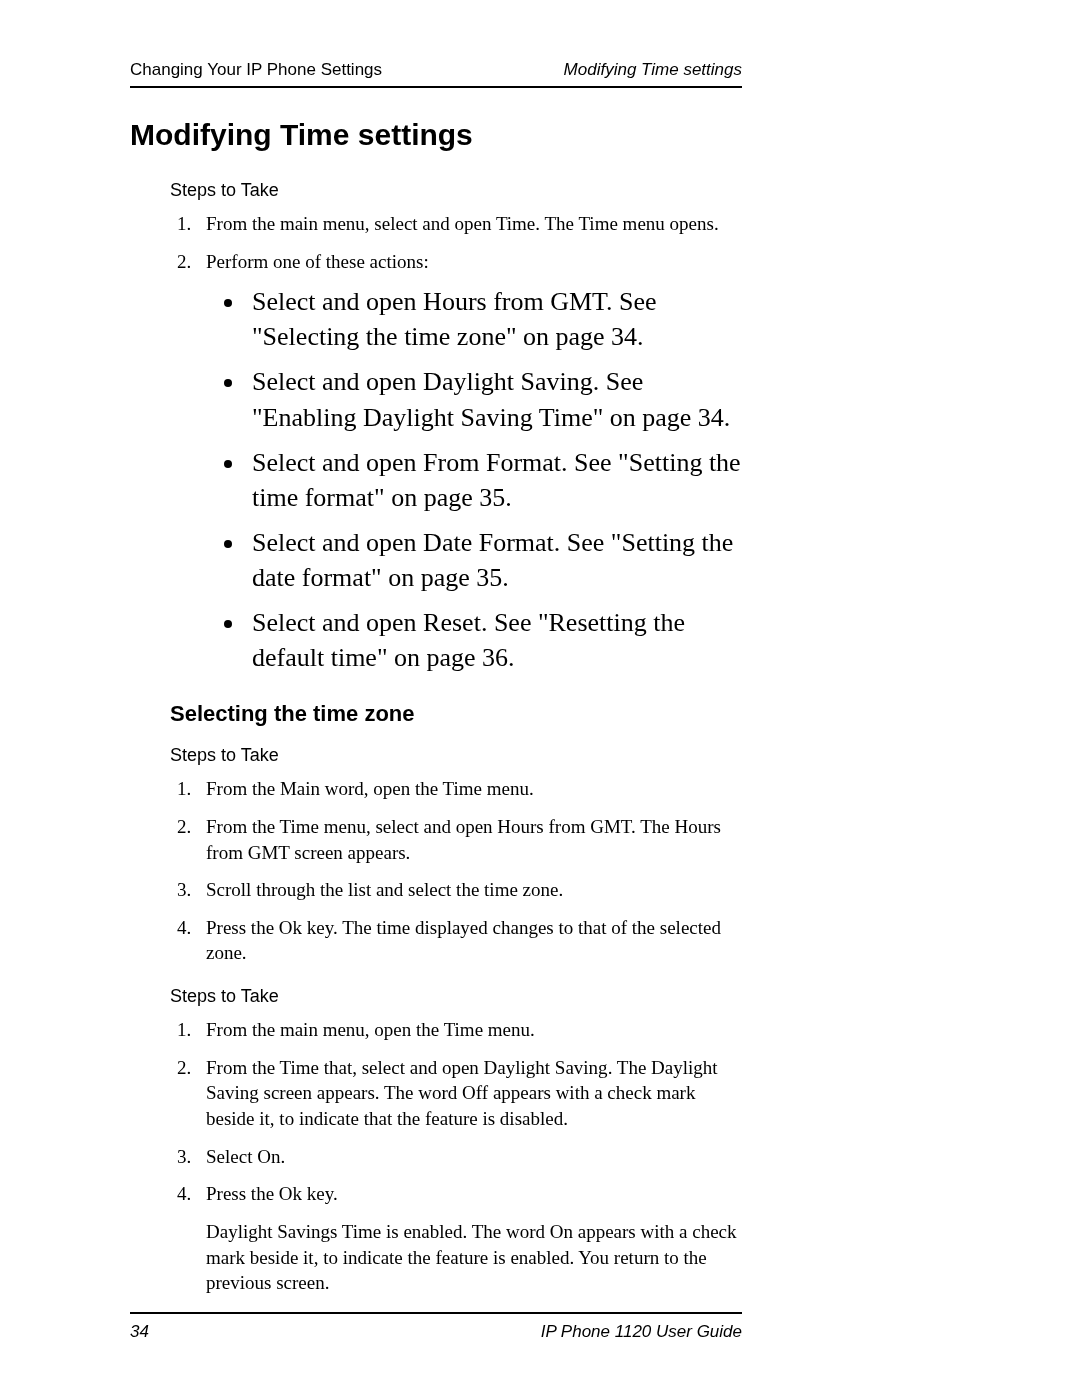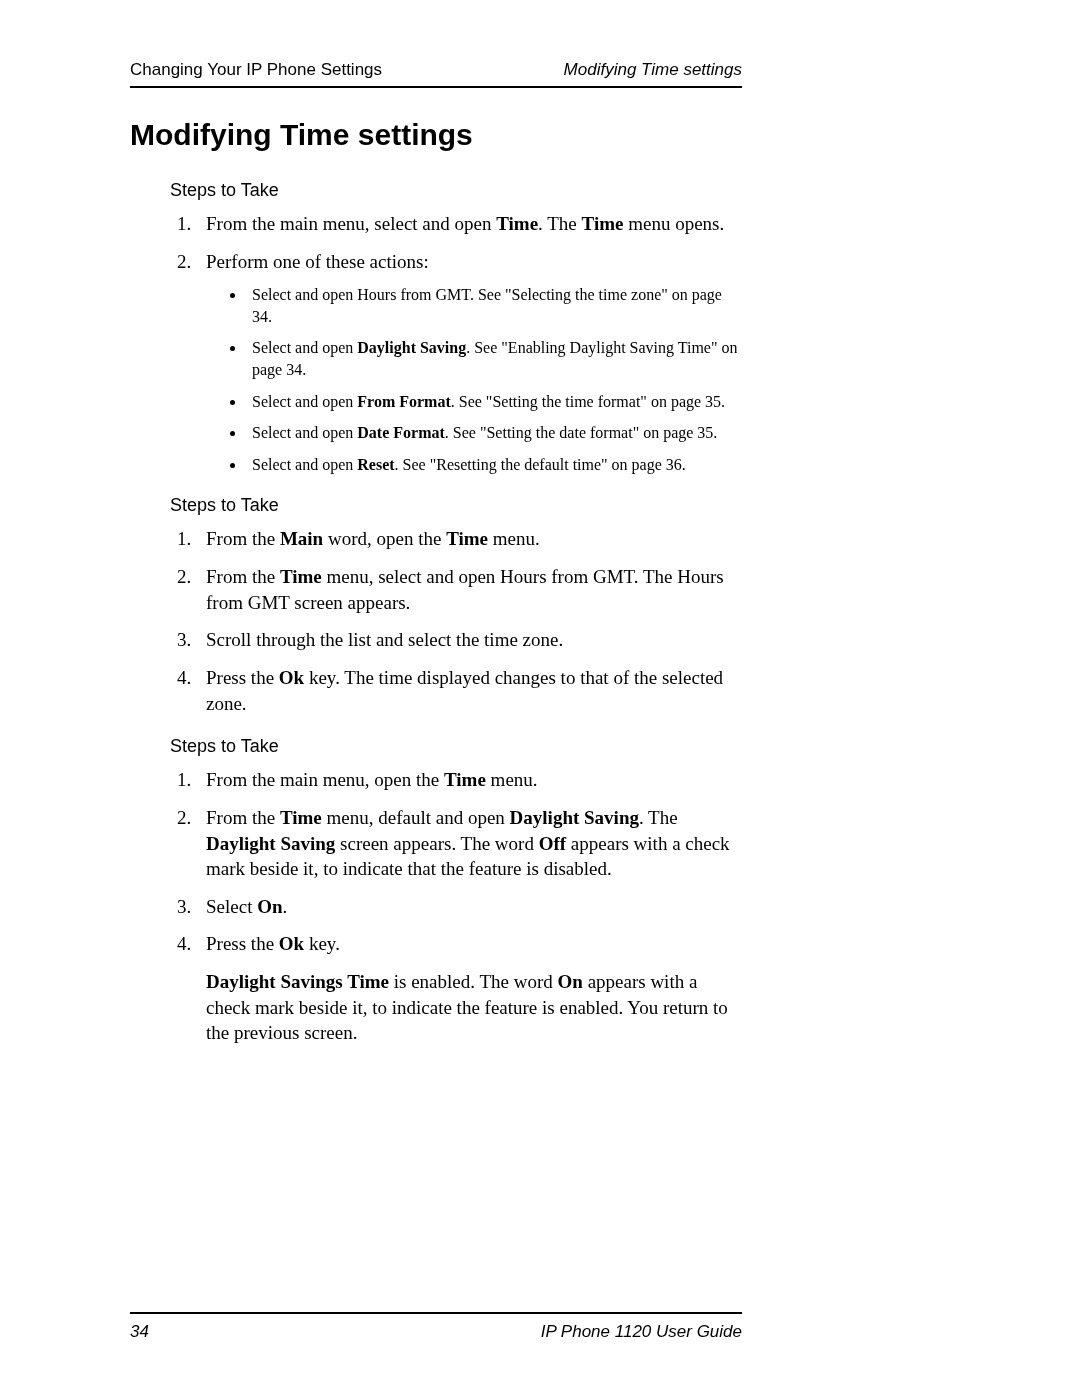--- a/index.html
+++ b/index.html
@@ -60,21 +60,21 @@
     margin: 0 0 20px 0;
   }
   ol.steps > li {
     padding-left: 10px;
     margin-bottom: 12px;
   }
   ul.bullets {
     list-style-type: disc;
     padding-left: 40px;
     margin: 10px 0 12px 0;
-    font-size: 16px;
+    font-size: 26px;
   }
   ul.bullets > li {
     margin-bottom: 10px;
     padding-left: 6px;
   }
   .followup {
     font-family: "Times New Roman", Times, serif;
     font-size: 19px;
     line-height: 1.35;
     margin-top: 12px;
@@ -90,21 +90,21 @@
     border-top: 2px solid #000;
     margin: 0 0 8px 0;
   }
   .footer-row {
     display: flex;
     justify-content: space-between;
     font-family: Arial, Helvetica, sans-serif;
     font-size: 17px;
     font-style: italic;
   }
-  b { font-weight: bold; }
+  b { font-weight: normal; }
 </style>
 </head>
 <body>
 
 <div class="page">
 
   <div class="running-header">
     <span>Changing Your IP Phone Settings</span>
     <span class="right">Modifying Time settings</span>
   </div>
@@ -134,20 +134,21 @@
           <li>
             <span>Select and open </span><b>Date Format</b><span>. See "Setting the date format" on page 35.</span>
           </li>
           <li>
             <span>Select and open </span><b>Reset</b><span>. See "Resetting the default time" on page 36.</span>
           </li>
         </ul>
       </li>
     </ol>
 
+    <h2 class="subsection">Selecting the time zone</h2>
     <div class="steps-label">Steps to Take</div>
     <ol class="steps">
       <li>
         <span>From the </span><b>Main</b><span> word, open the </span><b>Time</b><span> menu.</span>
       </li>
       <li>
         <span>From the </span><b>Time</b><span> menu, select and open Hours from GMT. The Hours from GMT screen appears.</span>
       </li>
       <li>
         <span>Scroll through the list and select the time zone.</span>
@@ -156,21 +157,21 @@
         <span>Press the </span><b>Ok</b><span> key. The time displayed changes to that of the selected zone.</span>
       </li>
     </ol>
 
     <div class="steps-label">Steps to Take</div>
     <ol class="steps">
       <li>
         <span>From the main menu, open the </span><b>Time</b><span> menu.</span>
       </li>
       <li>
-        <span>From the </span><b>Time</b><span> menu, default and open </span><b>Daylight Saving</b><span>. The </span><b>Daylight Saving</b><span> screen appears. The word </span><b>Off</b><span> appears with a check mark beside it, to indicate that the feature is disabled.</span>
+        <span>From the </span><b>Time</b><span> that, select and open </span><b>Daylight Saving</b><span>. The </span><b>Daylight Saving</b><span> screen appears. The word </span><b>Off</b><span> appears with a check mark beside it, to indicate that the feature is disabled.</span>
       </li>
       <li>
         <span>Select </span><b>On</b><span>.</span>
       </li>
       <li>
         <span>Press the </span><b>Ok</b><span> key.</span>
         <div class="followup">
           <b>Daylight Savings Time</b><span> is enabled. The word </span><b>On</b><span> appears with a check mark beside it, to indicate the feature is enabled. You return to the previous screen.</span>
         </div>
       </li>

